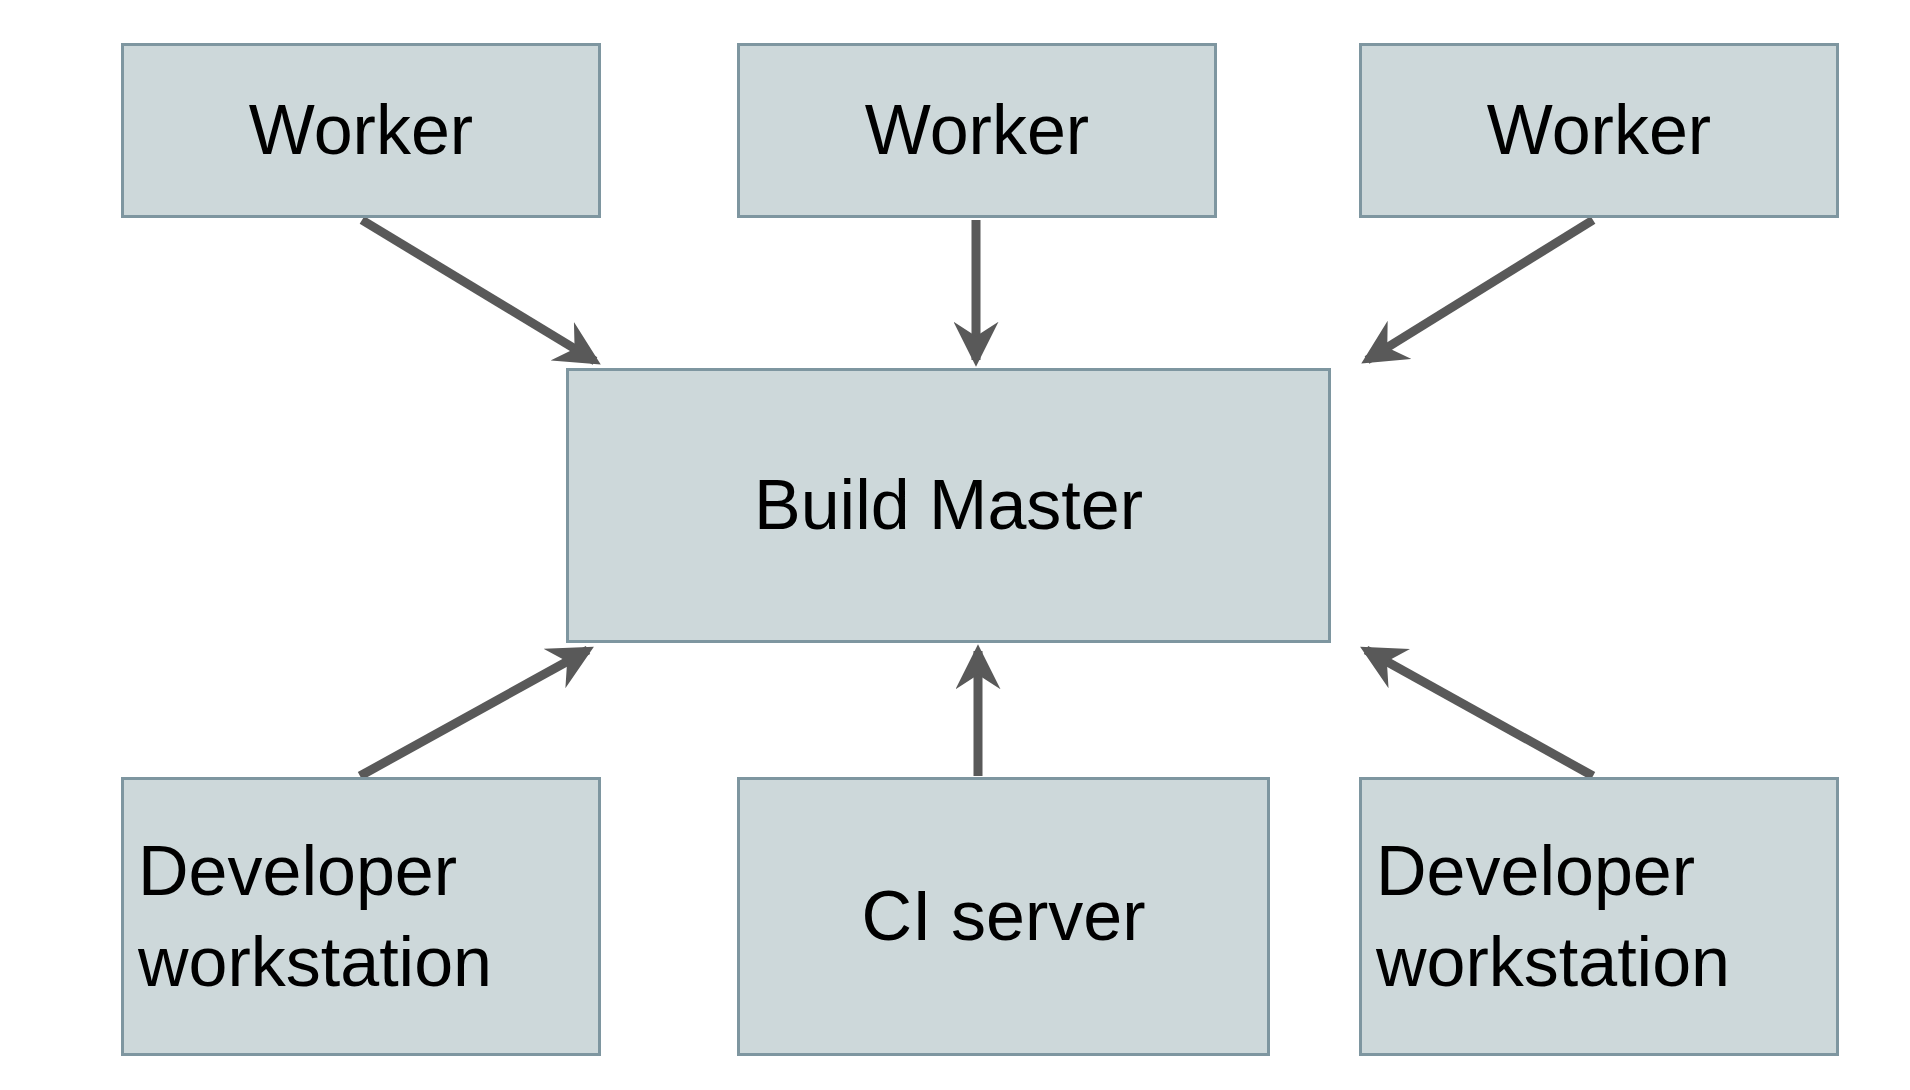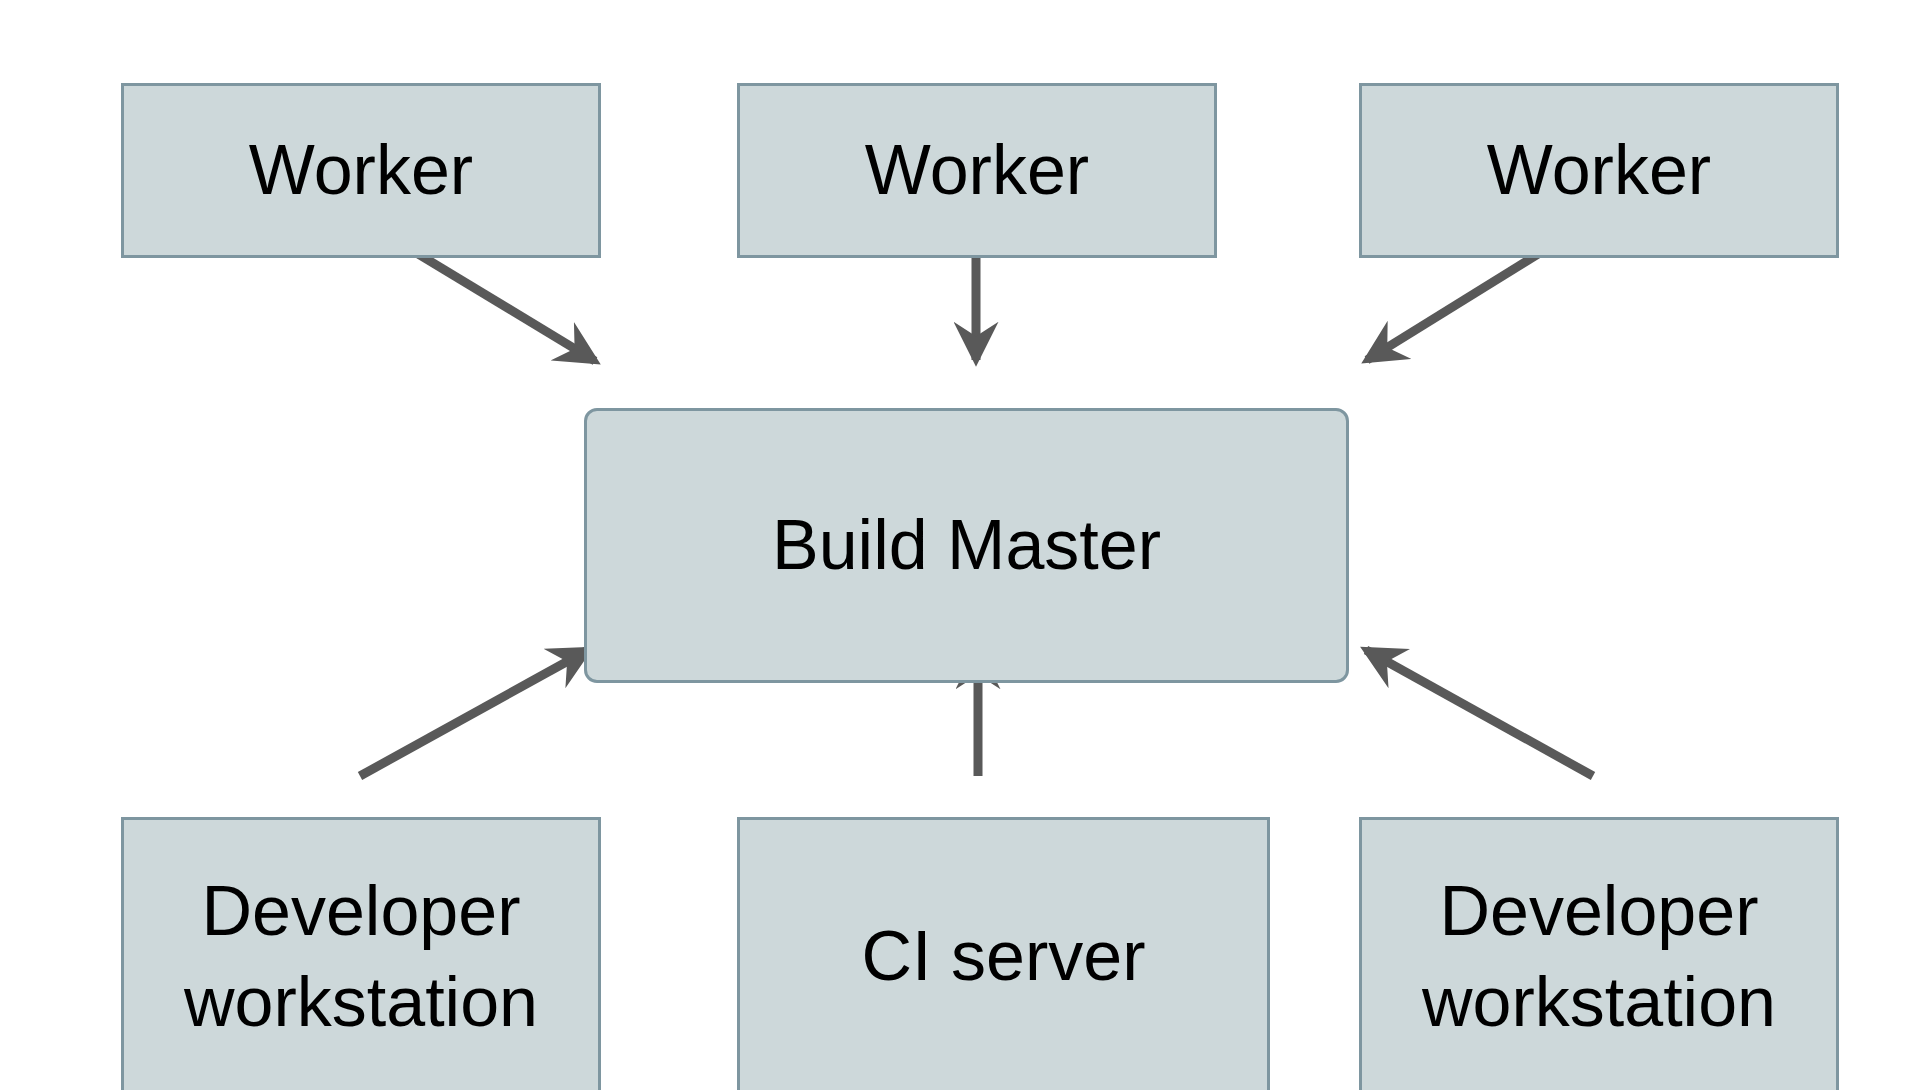--- a/index.html
+++ b/index.html
@@ -16,33 +16,32 @@
     overflow: hidden;
   }
   .node {
     position: absolute;
     background: var(--node-fill, #cdd8da);
     border: 3px solid var(--node-border, #7e96a0);
     box-sizing: border-box;
     display: flex;
     align-items: center;
     justify-content: center;
-    text-align: center;
+    text-align: left;
     color: var(--text-color, #000000);
     font-size: 70px;
     line-height: 1.3;
     padding: 0 14px;
-    margin-top: 40px;
   }
   
   .node-worker-1 { left: 121px; top: 43px;  width: 480px; height: 175px; }
   .node-worker-2 { left: 737px; top: 43px;  width: 480px; height: 175px; }
   .node-worker-3 { left: 1359px; top: 43px; width: 480px; height: 175px; }
   
-  .node-build-master { left: 584px; top: 368px; width: 765px; height: 275px; border-radius: 13px; }
+  .node-build-master { left: 566px; top: 368px; width: 765px; height: 275px; }
   
   .node-dev-1 { left: 121px; top: 777px;  width: 480px; height: 279px; }
   .node-ci    { left: 737px; top: 777px;  width: 533px; height: 279px; }
   .node-dev-2 { left: 1359px; top: 777px; width: 480px; height: 279px; }
 
   .edges-layer {
     position: absolute;
     left: 0; top: 0;
     width: 1910px;
     height: 1090px;

